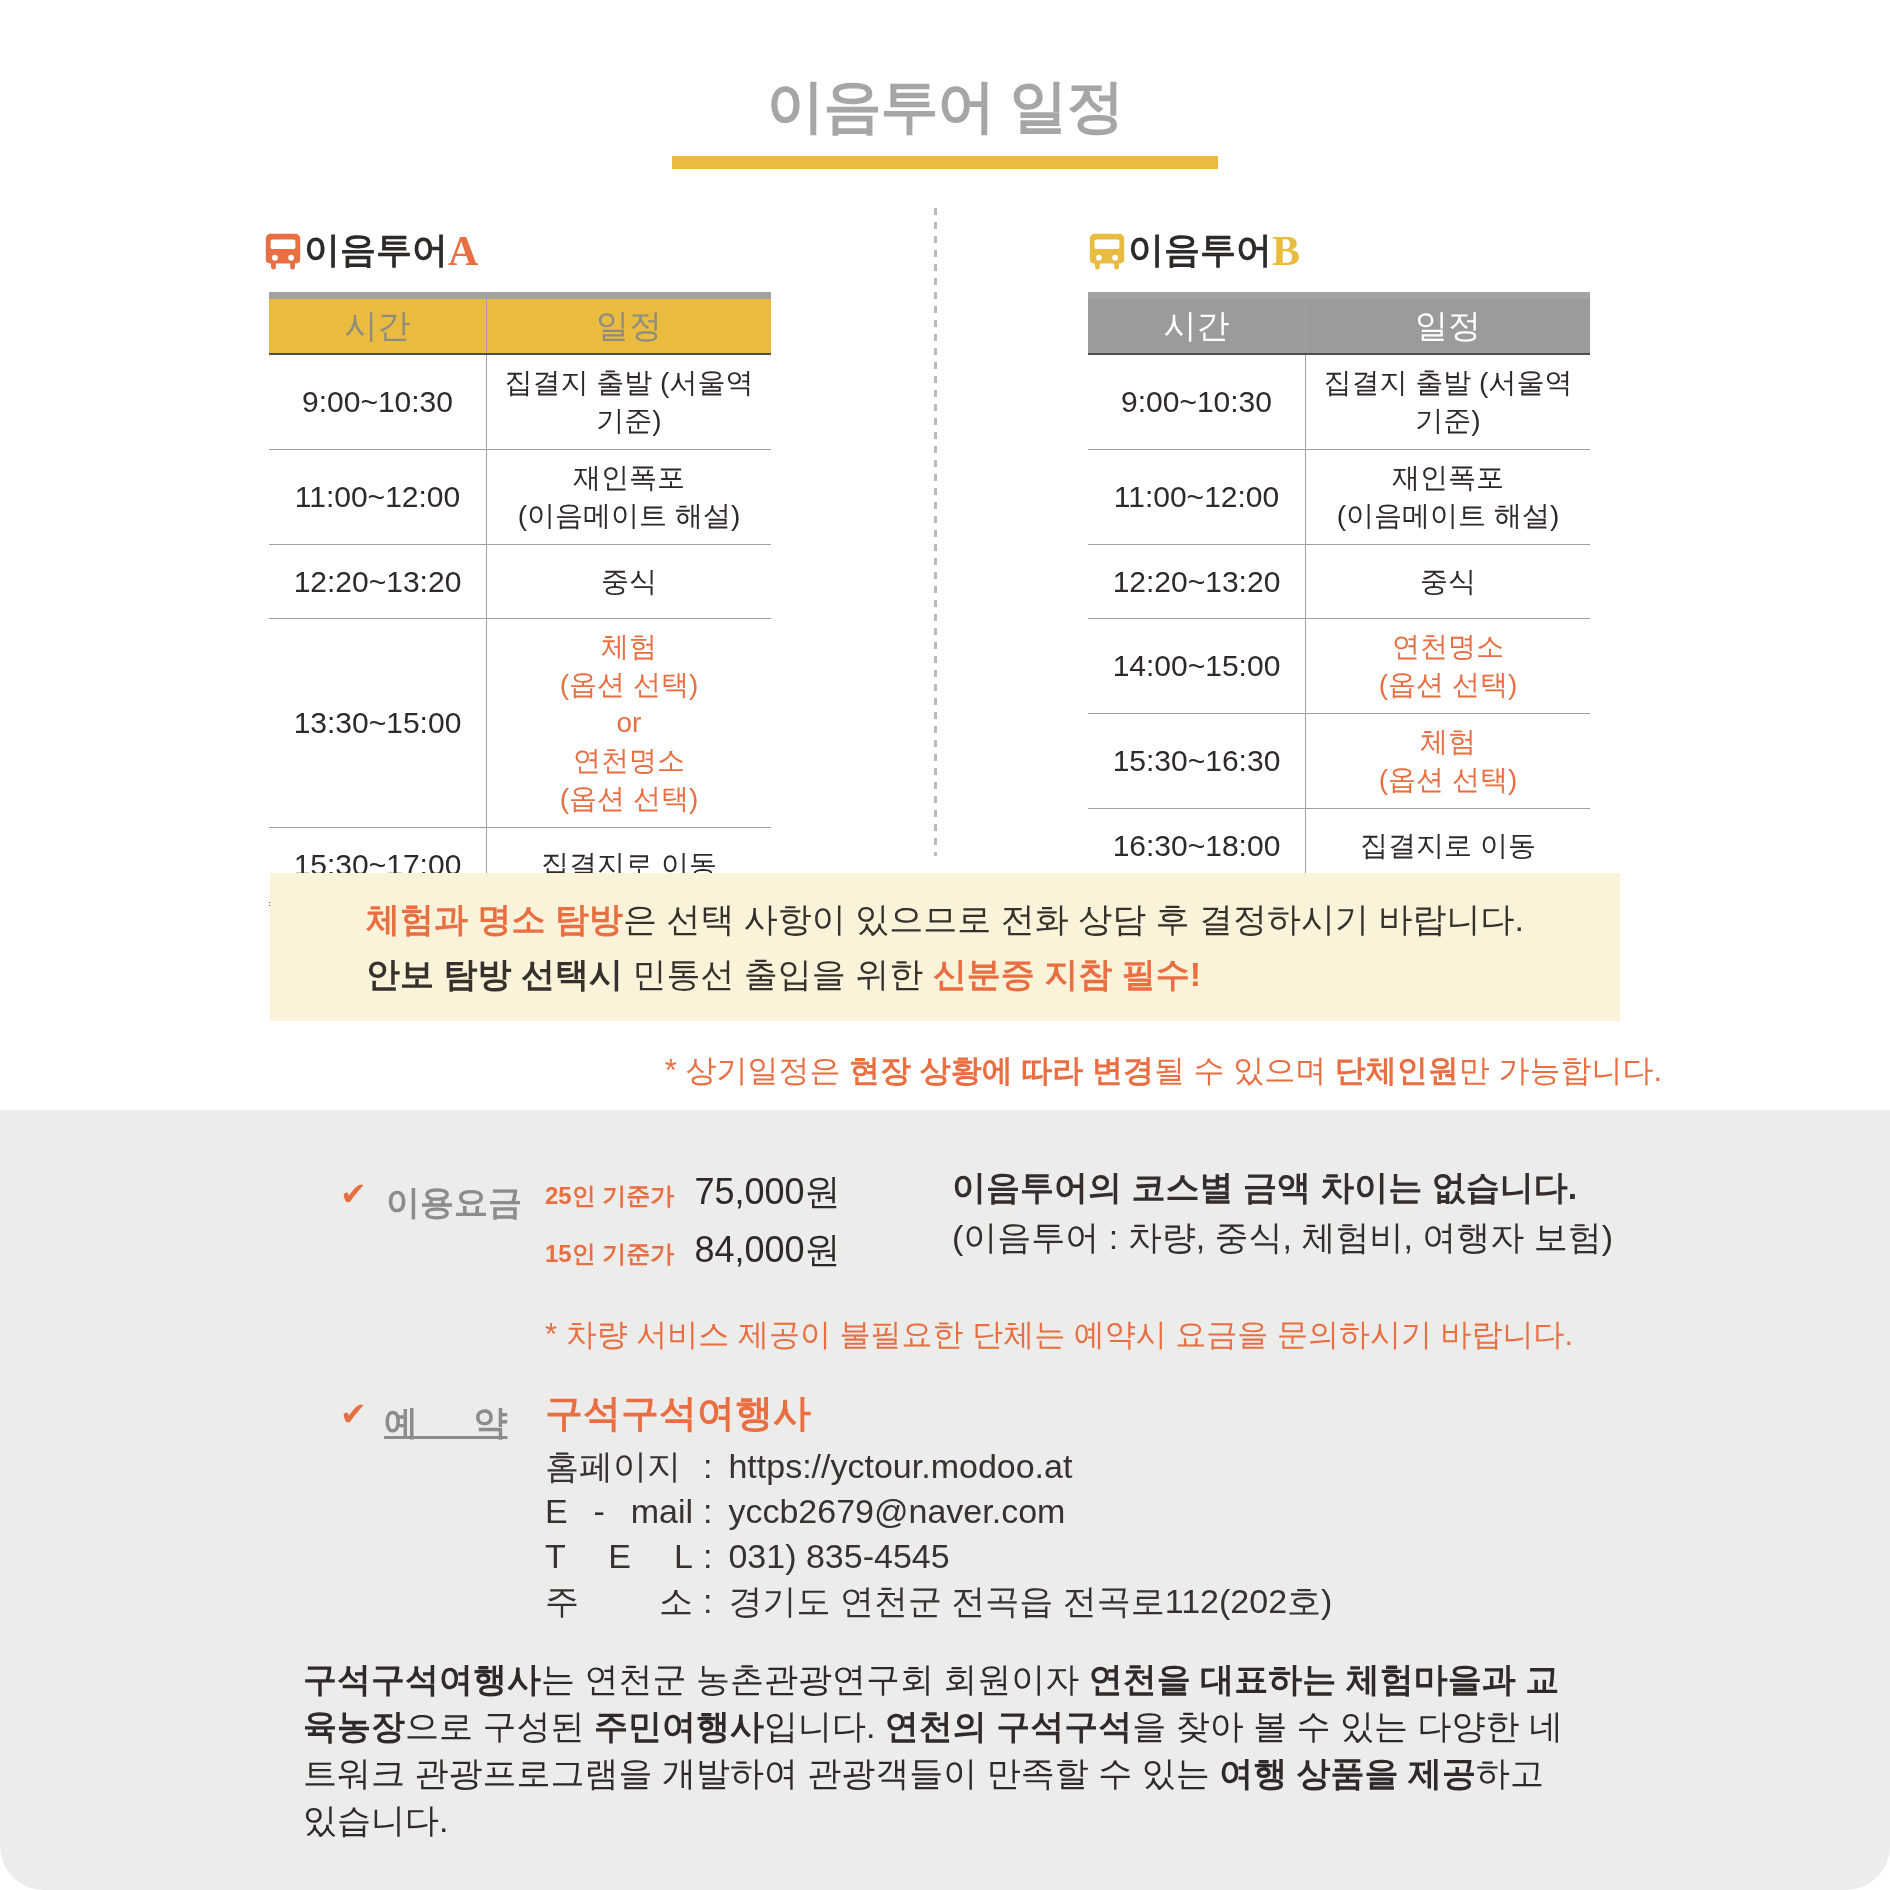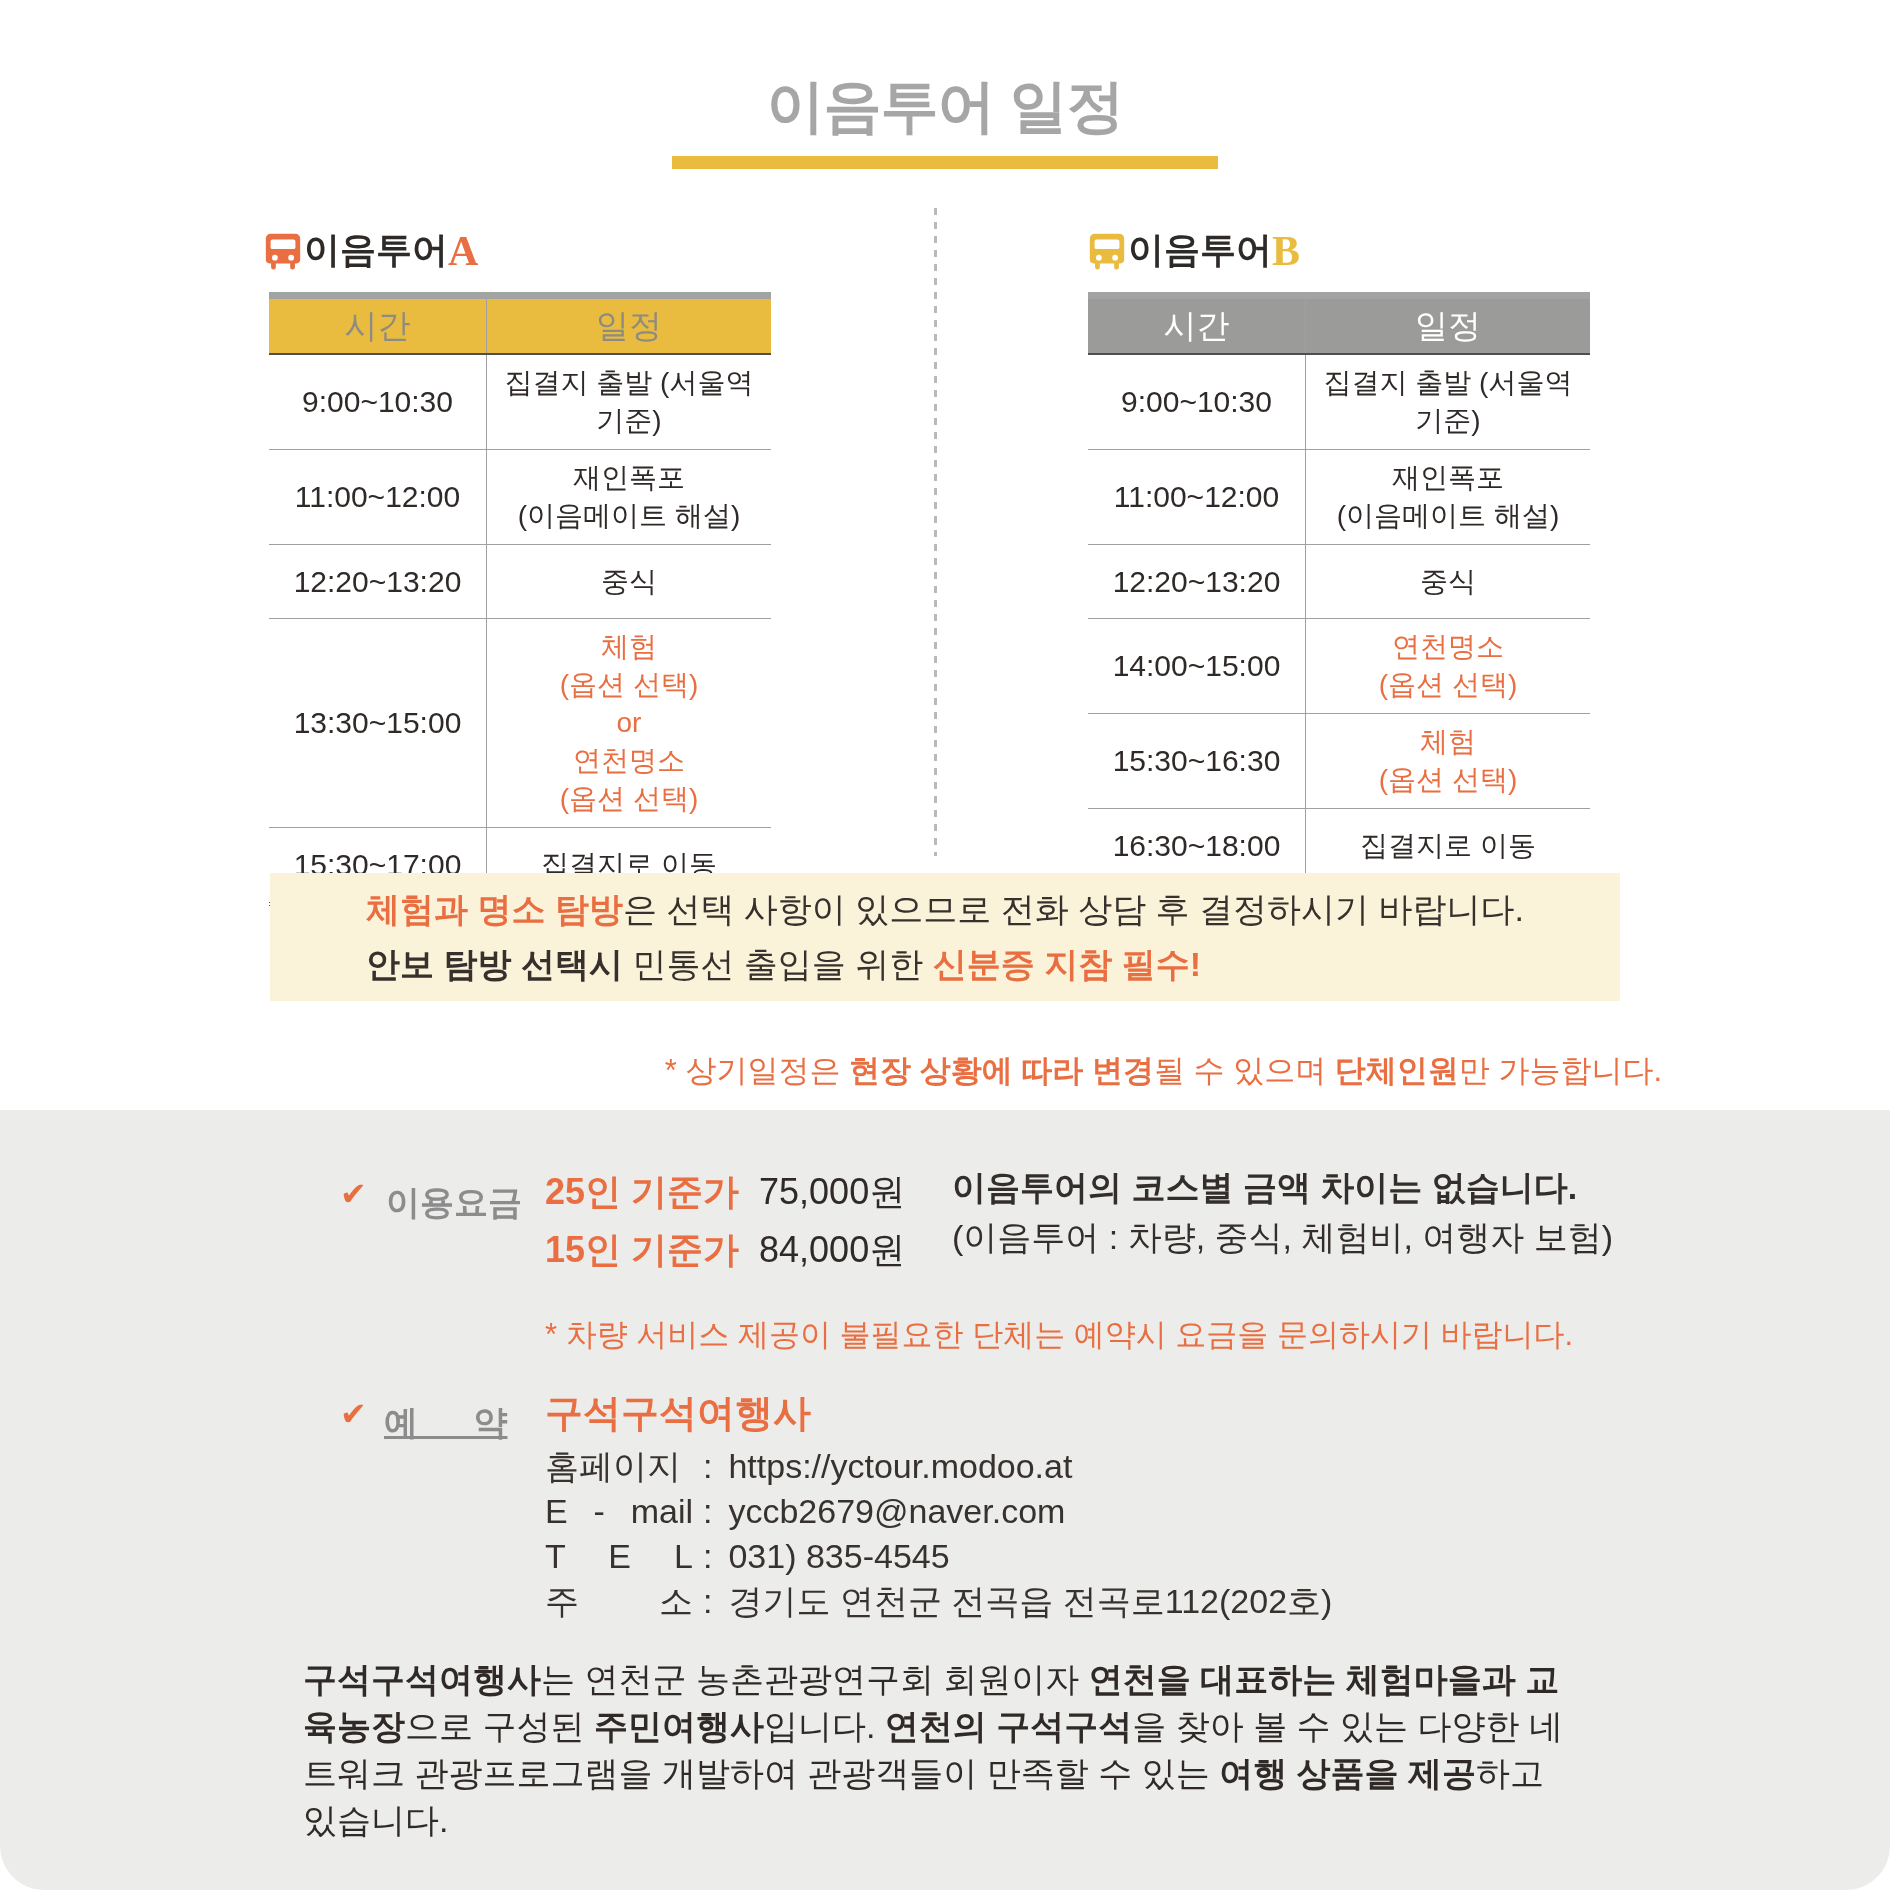--- a/index.html
+++ b/index.html
@@ -43,38 +43,38 @@
   .trow{display:flex;min-height:74px;border-bottom:1px solid #a0a0a0;color:#2f2a28;}
   .trow:last-child{border-bottom:none;}
   .trow .cell{padding:9px 6px;line-height:38px;}
   .line{line-height:38px;}
 
   
   .vdivider{position:absolute;left:934px;top:208px;width:3px;height:648px;
             background:repeating-linear-gradient(to bottom,#b9b9b9 0 7px,transparent 7px 14px);}
 
   
-  .notice{position:absolute;left:270px;top:873px;width:1350px;height:128px;background:var(--notice-bg);
+  .notice{position:absolute;left:270px;top:873px;width:1350px;height:148px;background:var(--notice-bg);
           display:flex;align-items:center;justify-content:center;}
   .notice-inner{display:inline-block;text-align:left;font-size:34px;line-height:55px;color:#37302d;}
 
   .sched-note{position:absolute;top:1050px;right:228px;font-size:31px;color:var(--accent);}
 
   
   .bottom{position:absolute;left:0;top:1110px;width:100%;height:780px;background:var(--section-bg);}
   .check{position:absolute;font-size:32px;font-weight:700;color:var(--accent);line-height:1;}
   .check-fee{left:340px;top:68px;}
   .check-res{left:340px;top:288px;}
   .sec-label{position:absolute;font-size:34px;font-weight:700;color:#8C8C8C;}
   .lbl-fee{left:386px;top:70px;}
   .lbl-res{left:384px;top:290px;word-spacing:46px;white-space:pre;text-decoration:underline;}
 
   .fee-items{position:absolute;left:545px;top:58px;display:flex;flex-direction:column;gap:14px;}
   .fee-item{display:flex;align-items:baseline;gap:20px;height:44px;}
-  .fee-qty{font-size:36px;font-weight:700;color:var(--accent);}
+  .fee-qty{font-size:24px;font-weight:700;color:var(--accent);}
   .fee-price{font-size:36px;color:#2f2a28;}
 
   .fee-info{position:absolute;left:952px;top:52px;line-height:50px;color:var(--text-dark);}
   .fee-info-title{font-size:34px;font-weight:700;}
   .fee-info-sub{font-size:34px;}
 
   .fee-note{position:absolute;left:545px;top:204px;font-size:31px;color:var(--accent);}
 
   .agency{position:absolute;left:545px;top:278px;font-size:38px;font-weight:700;color:var(--accent);}
   .contacts{position:absolute;left:545px;top:334px;font-size:34px;color:#37322f;line-height:45px;}

